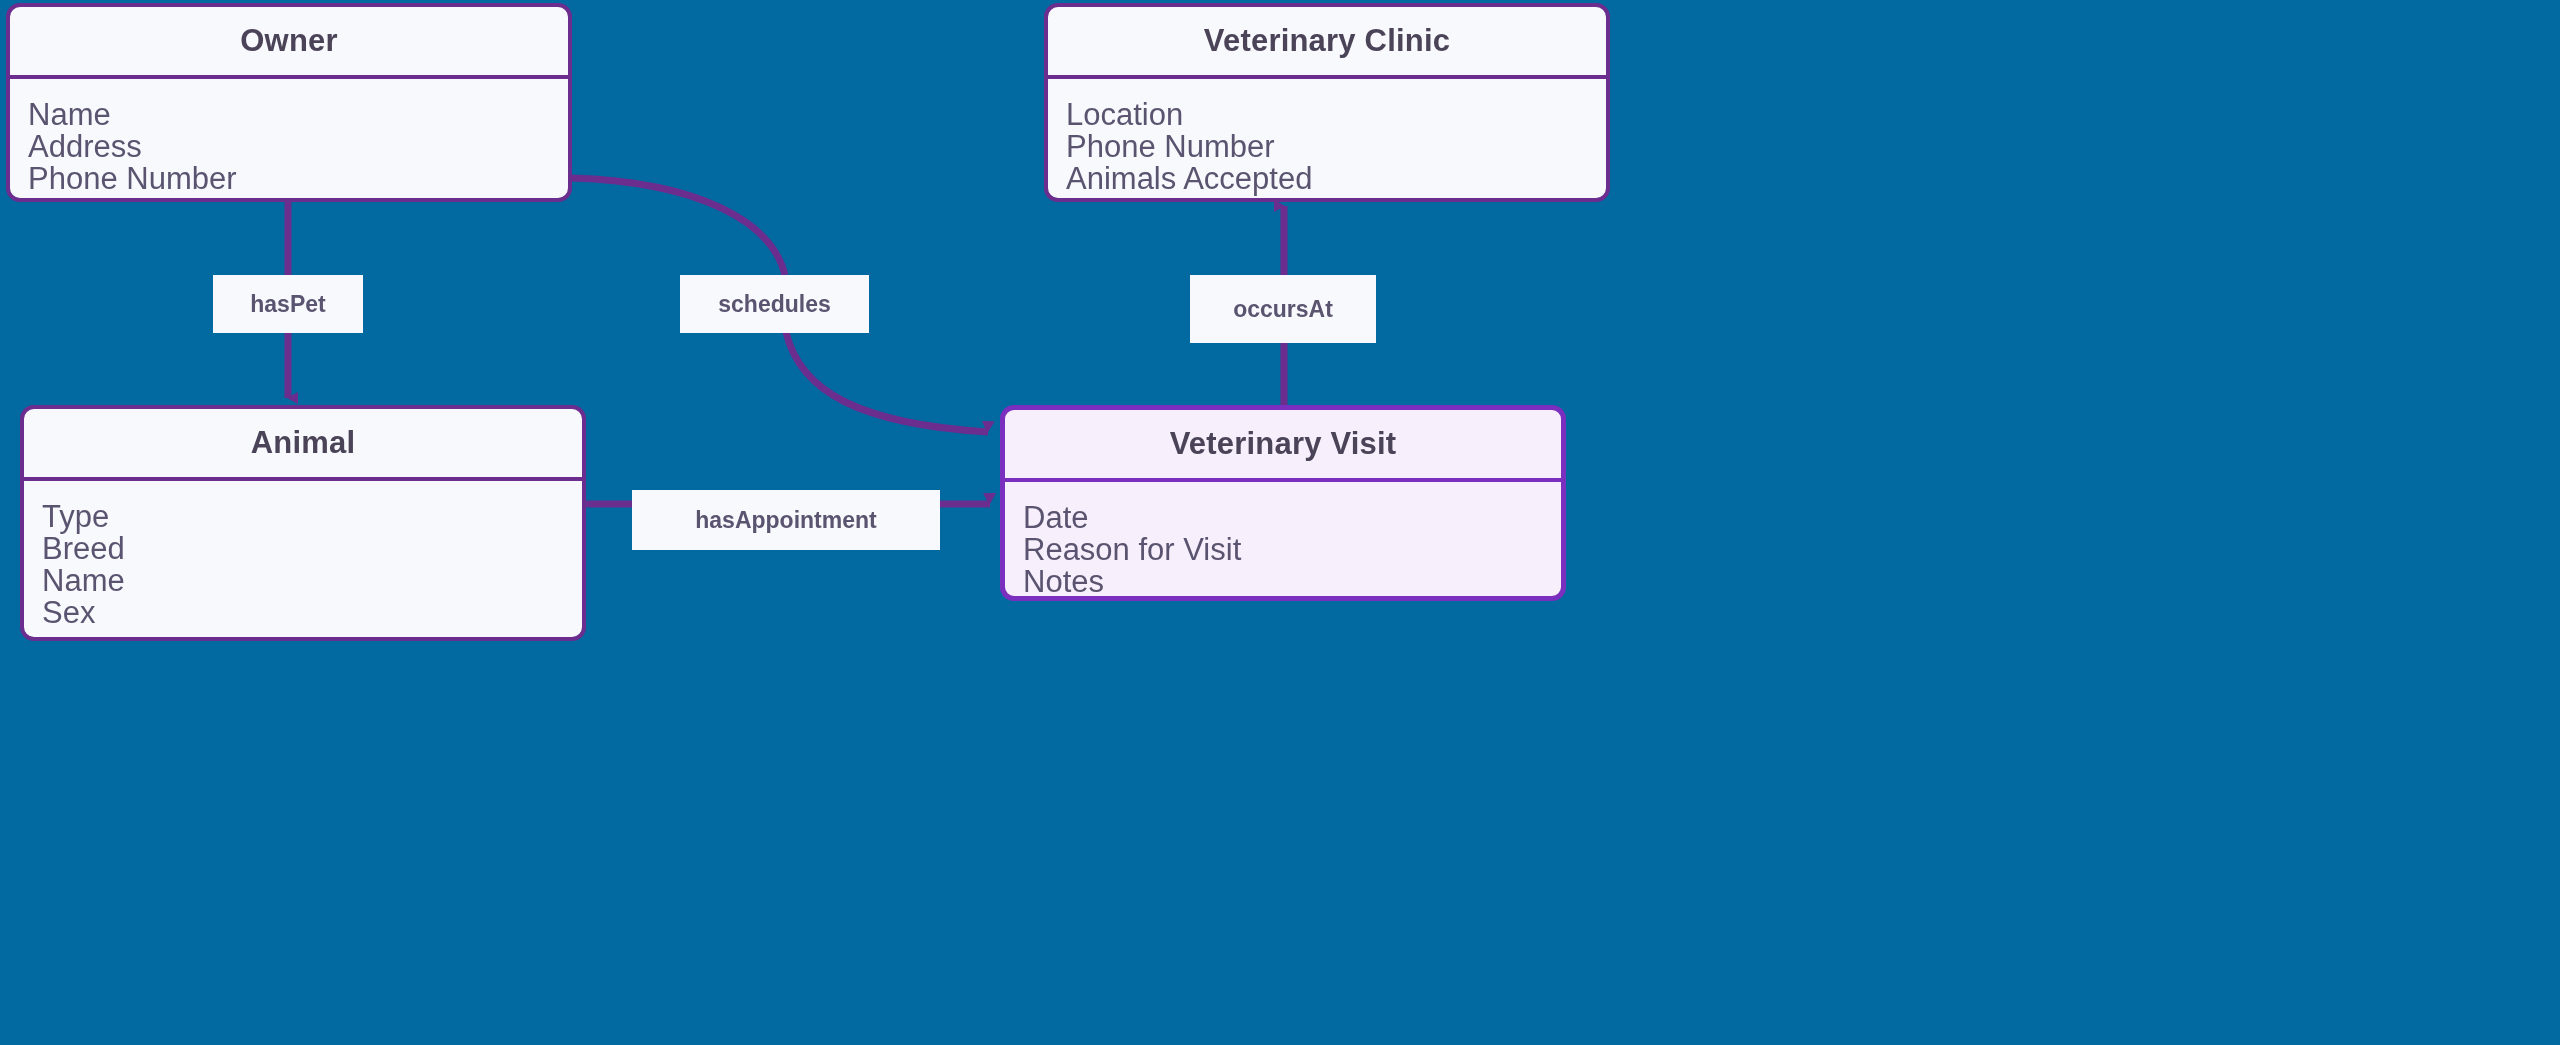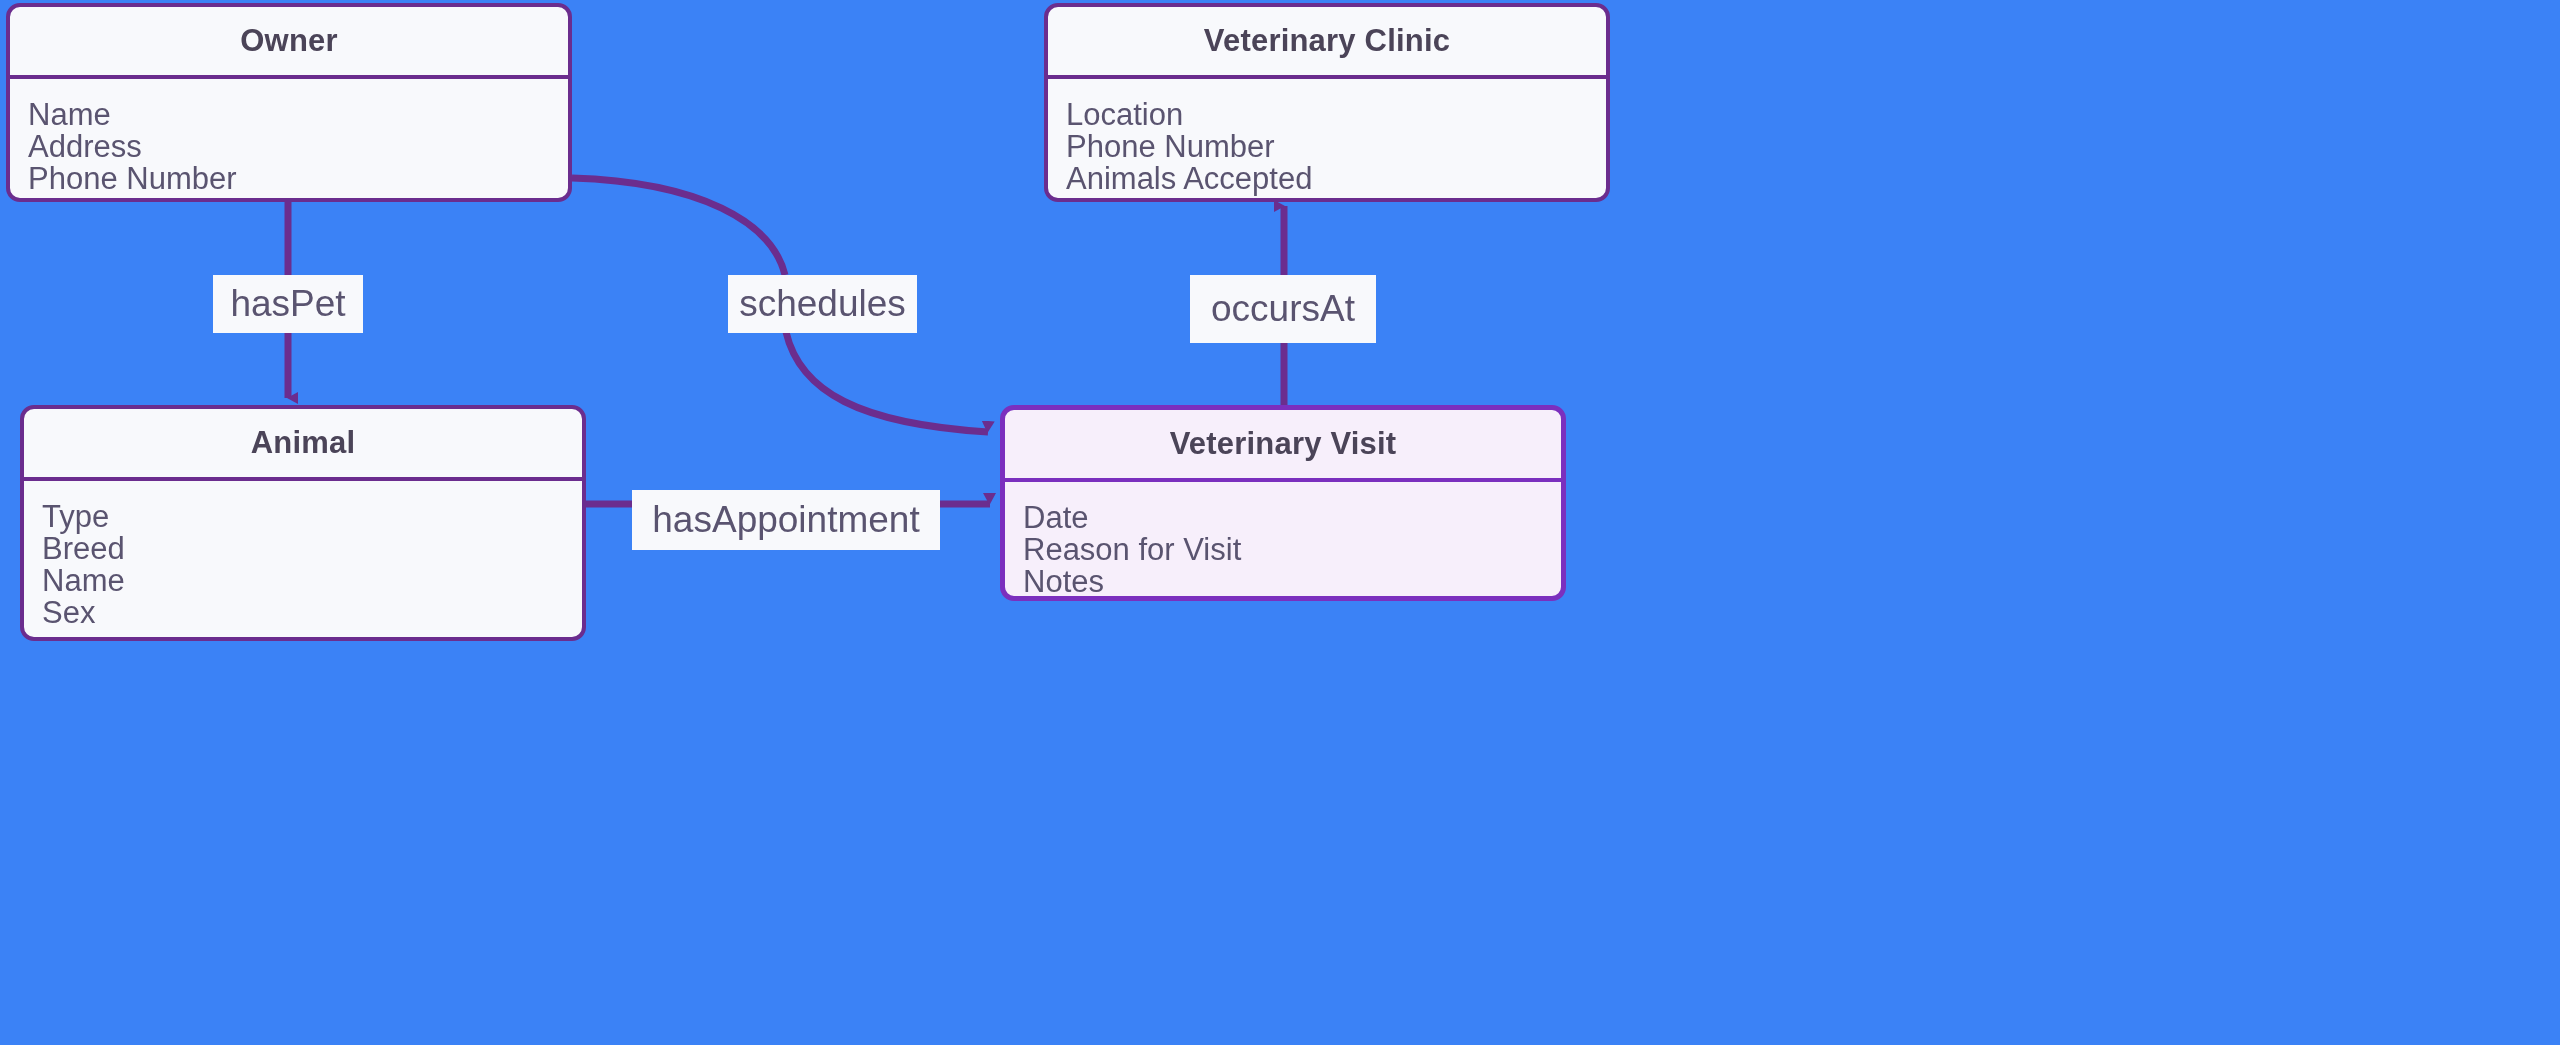--- a/index.html
+++ b/index.html
@@ -10,21 +10,21 @@
   body {
     width: 2560px;
     height: 1045px;
     overflow: hidden;
     font-family: "Liberation Sans", sans-serif;
   }
   #canvas {
     position: relative;
     width: 2560px;
     height: 1045px;
-    background: #3b82f6;
+    background: #0369a1;
   }
 
   
   #edges {
     position: absolute;
     left: 0;
     top: 0;
     width: 2560px;
     height: 1045px;
     pointer-events: none;
@@ -79,22 +79,23 @@
 
   
   .rel-label {
     position: absolute;
     box-sizing: border-box;
     background: #f8f9fc;
     display: flex;
     align-items: center;
     justify-content: center;
     color: #5a5470;
-    font-size: 37px;
+    font-size: 23px;
     white-space: nowrap;
+    font-weight: bold;
   }
 </style>
 </head>
 <body>
 
 <div id="canvas">
 
   <svg id="edges" viewBox="0 0 2560 1045" width="2560" height="1045" xmlns="http://www.w3.org/2000/svg">
     <defs>
       <marker id="arrow-down" markerWidth="12" markerHeight="12" refX="6" refY="10" orient="auto" markerUnits="userSpaceOnUse">
@@ -164,19 +165,19 @@
     </div>
     <div class="entity-body">
       <div class="attribute">Date</div>
       <div class="attribute">Reason for Visit</div>
       <div class="attribute">Notes</div>
     </div>
   </div>
 
   <div class="rel-label" style="left:213px; top:275px; width:150px; height:58px;">hasPet</div>
 
-  <div class="rel-label" style="left:728px; top:275px; width:189px; height:58px;">schedules</div>
+  <div class="rel-label" style="left:680px; top:275px; width:189px; height:58px;">schedules</div>
 
   <div class="rel-label" style="left:1190px; top:275px; width:186px; height:68px;">occursAt</div>
 
   <div class="rel-label" style="left:632px; top:474px; width:308px; height:60px;margin-top:16px;">hasAppointment</div>
 
 </div>
 
 </body></html>

